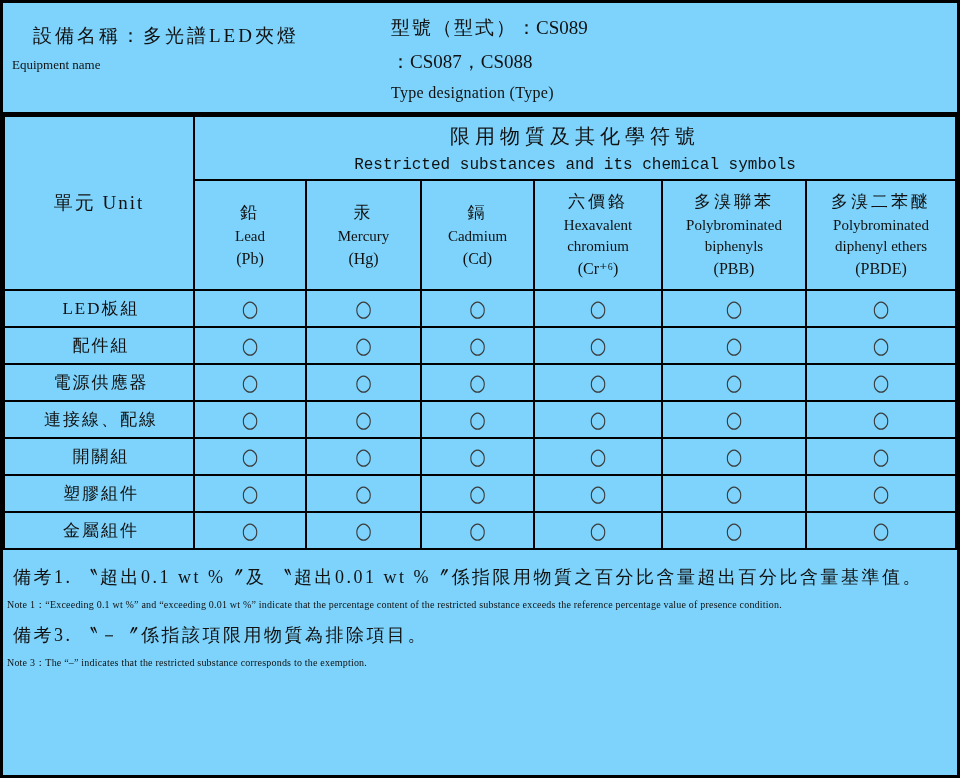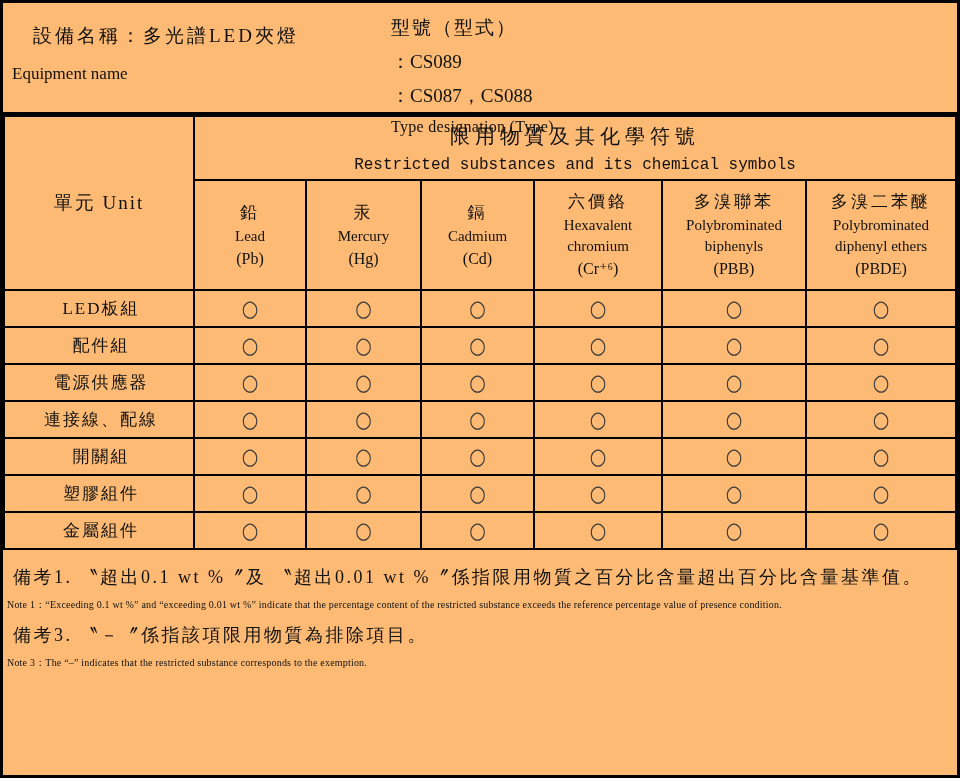--- a/index.html
+++ b/index.html
@@ -6,46 +6,46 @@
   html, body { background: #fff; }
   body {
     font-family: "Liberation Serif", "DejaVu Serif", serif;
     color: #111;
     width: 960px;
   }
   .sheet {
     width: 960px;
     height: 778px;
     border: 3px solid #000;
-    background: #fdba74;
+    background: #7dd3fc;
     display: flex;
     flex-direction: column;
     overflow: hidden;
   }
 
   
   .topbox {
     height: 112px;
     border-bottom: 3px solid #000;
     position: relative;
     flex: 0 0 auto;
   }
   .equip-zh {
     position: absolute; left: 30px; top: 20px;
     font-size: 19px; letter-spacing: 3px;
   }
   .equip-en {
-    position: absolute; left: 9px; top: 61px;
-    font-size: 17px;
+    position: absolute; left: 9px; top: 54px;
+    font-size: 13px;
   }
   .typeblock {
     position: absolute; left: 388px; top: 8px;
     display: flex; flex-direction: column;
   }
-  .typerow { display: flex; font-size: 19px; line-height: 34px; flex-direction: column; }
+  .typerow { display: flex; font-size: 19px; line-height: 34px; }
   .typerow .lbl { letter-spacing: 2px; min-width: 120px; }
   .type-en { font-size: 16px; line-height: 28px; letter-spacing: 0.3px; }
 
   
   table.rohs {
     border-collapse: collapse;
     width: 100%;
     table-layout: fixed;
     flex: 0 0 auto;
   }

